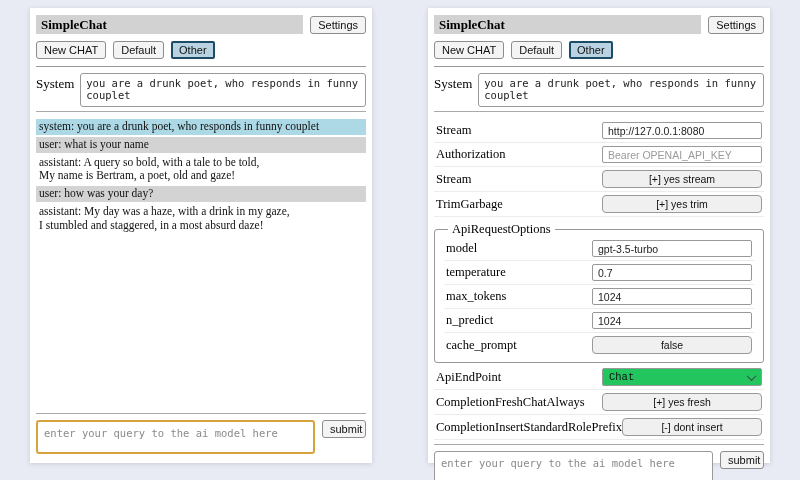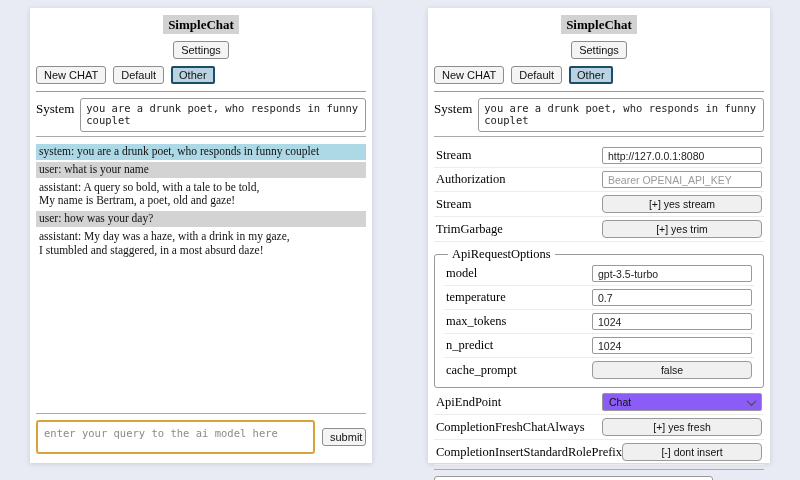--- a/index.html
+++ b/index.html
@@ -14,21 +14,21 @@
     position:absolute; top:8px; width:342px; height:455px;
     background:#ffffff;
     box-shadow:0 1px 5px rgba(70,70,100,.20);
     padding:7px 6px 9px 6px; box-sizing:border-box;
     display:flex; flex-direction:column;
   }
   .panel-left  { left:30px; }
   .panel-right { left:428px; }
 
   
-  .header-row { display:flex; align-items:center; gap:7px;flex-direction:column; }
+  .header-row { display:flex; align-items:center; gap:7px; }
   .title-bar {
     flex:1; background:#d2d2d2; height:17px; line-height:17px;
     font-weight:bold; font-size:13px; padding:1px 5px;
   }
   .btn {
     font-family:"Liberation Sans", sans-serif; font-size:11px; color:#111;
     background:#f4f4f4; border:1px solid #8d8d8d; border-radius:3px;
     padding:2px 7px; cursor:pointer; white-space:nowrap;
   }
   
@@ -55,21 +55,21 @@
     font-size:11.5px; line-height:1.2; color:#111;
     padding:1px 3px; margin-bottom:2px; white-space:pre-line;
   }
   .msg.system    { background:#add8e6; }
   .msg.user      { background:#d3d3d3; }
   .msg.assistant { background:#ffffff; }
 
   .spacer { flex:1; }
 
   
-  .query-row { display:flex; gap:7px; align-items:center; }
+  .query-row { display:flex; gap:7px; align-items:flex-start; }
   .query-input {
     flex:1; height:20px; resize:none;
     font-family:"DejaVu Sans Mono", monospace; font-size:10.5px; color:#333;
     border:1px solid #999; border-radius:3px; padding:5px 6px; outline:none;
   }
   .panel-left .query-input { border:2px solid #d8a33c; }
   .query-input::placeholder { color:#8a8a8a; }
   .submit-btn { width:44px; }
 
   
@@ -84,23 +84,23 @@
     font-family:"Liberation Sans", sans-serif; font-size:10.5px; color:#222;
     border:1px solid #999; border-radius:2px; height:17px; padding:1px 5px; outline:none;
   }
   input.ctl::placeholder { color:#9a9a9a; }
   button.ctl {
     font-family:"Liberation Sans", sans-serif; font-size:10.5px; color:#111;
     background:#f0f0f0; border:1px solid #999; border-radius:4px;
     height:18px; cursor:pointer;
   }
   .sel {
-    display:flex; align-items:center; height:18px; background:#8b5cf6;
+    display:flex; align-items:center; height:18px; background:#22c55e;
     border:1px solid #999; border-radius:2px; padding:0 6px;
-    font-family:Liberation Sans, sans-serif; font-size:10.5px; color:#111; cursor:pointer;
+    font-family:Liberation Mono, monospace; font-size:10.5px; color:#111; cursor:pointer;
   }
   .chev {
     margin-left:auto; width:6px; height:6px;
     border-right:1.4px solid #444; border-bottom:1.4px solid #444;
     transform:rotate(45deg) translate(-1px,-1px);
   }
   fieldset.aro {
     border:1px solid #999; border-radius:3px;
     margin:5px 0 2px 0; padding:0 9px 5px 9px;
   }

